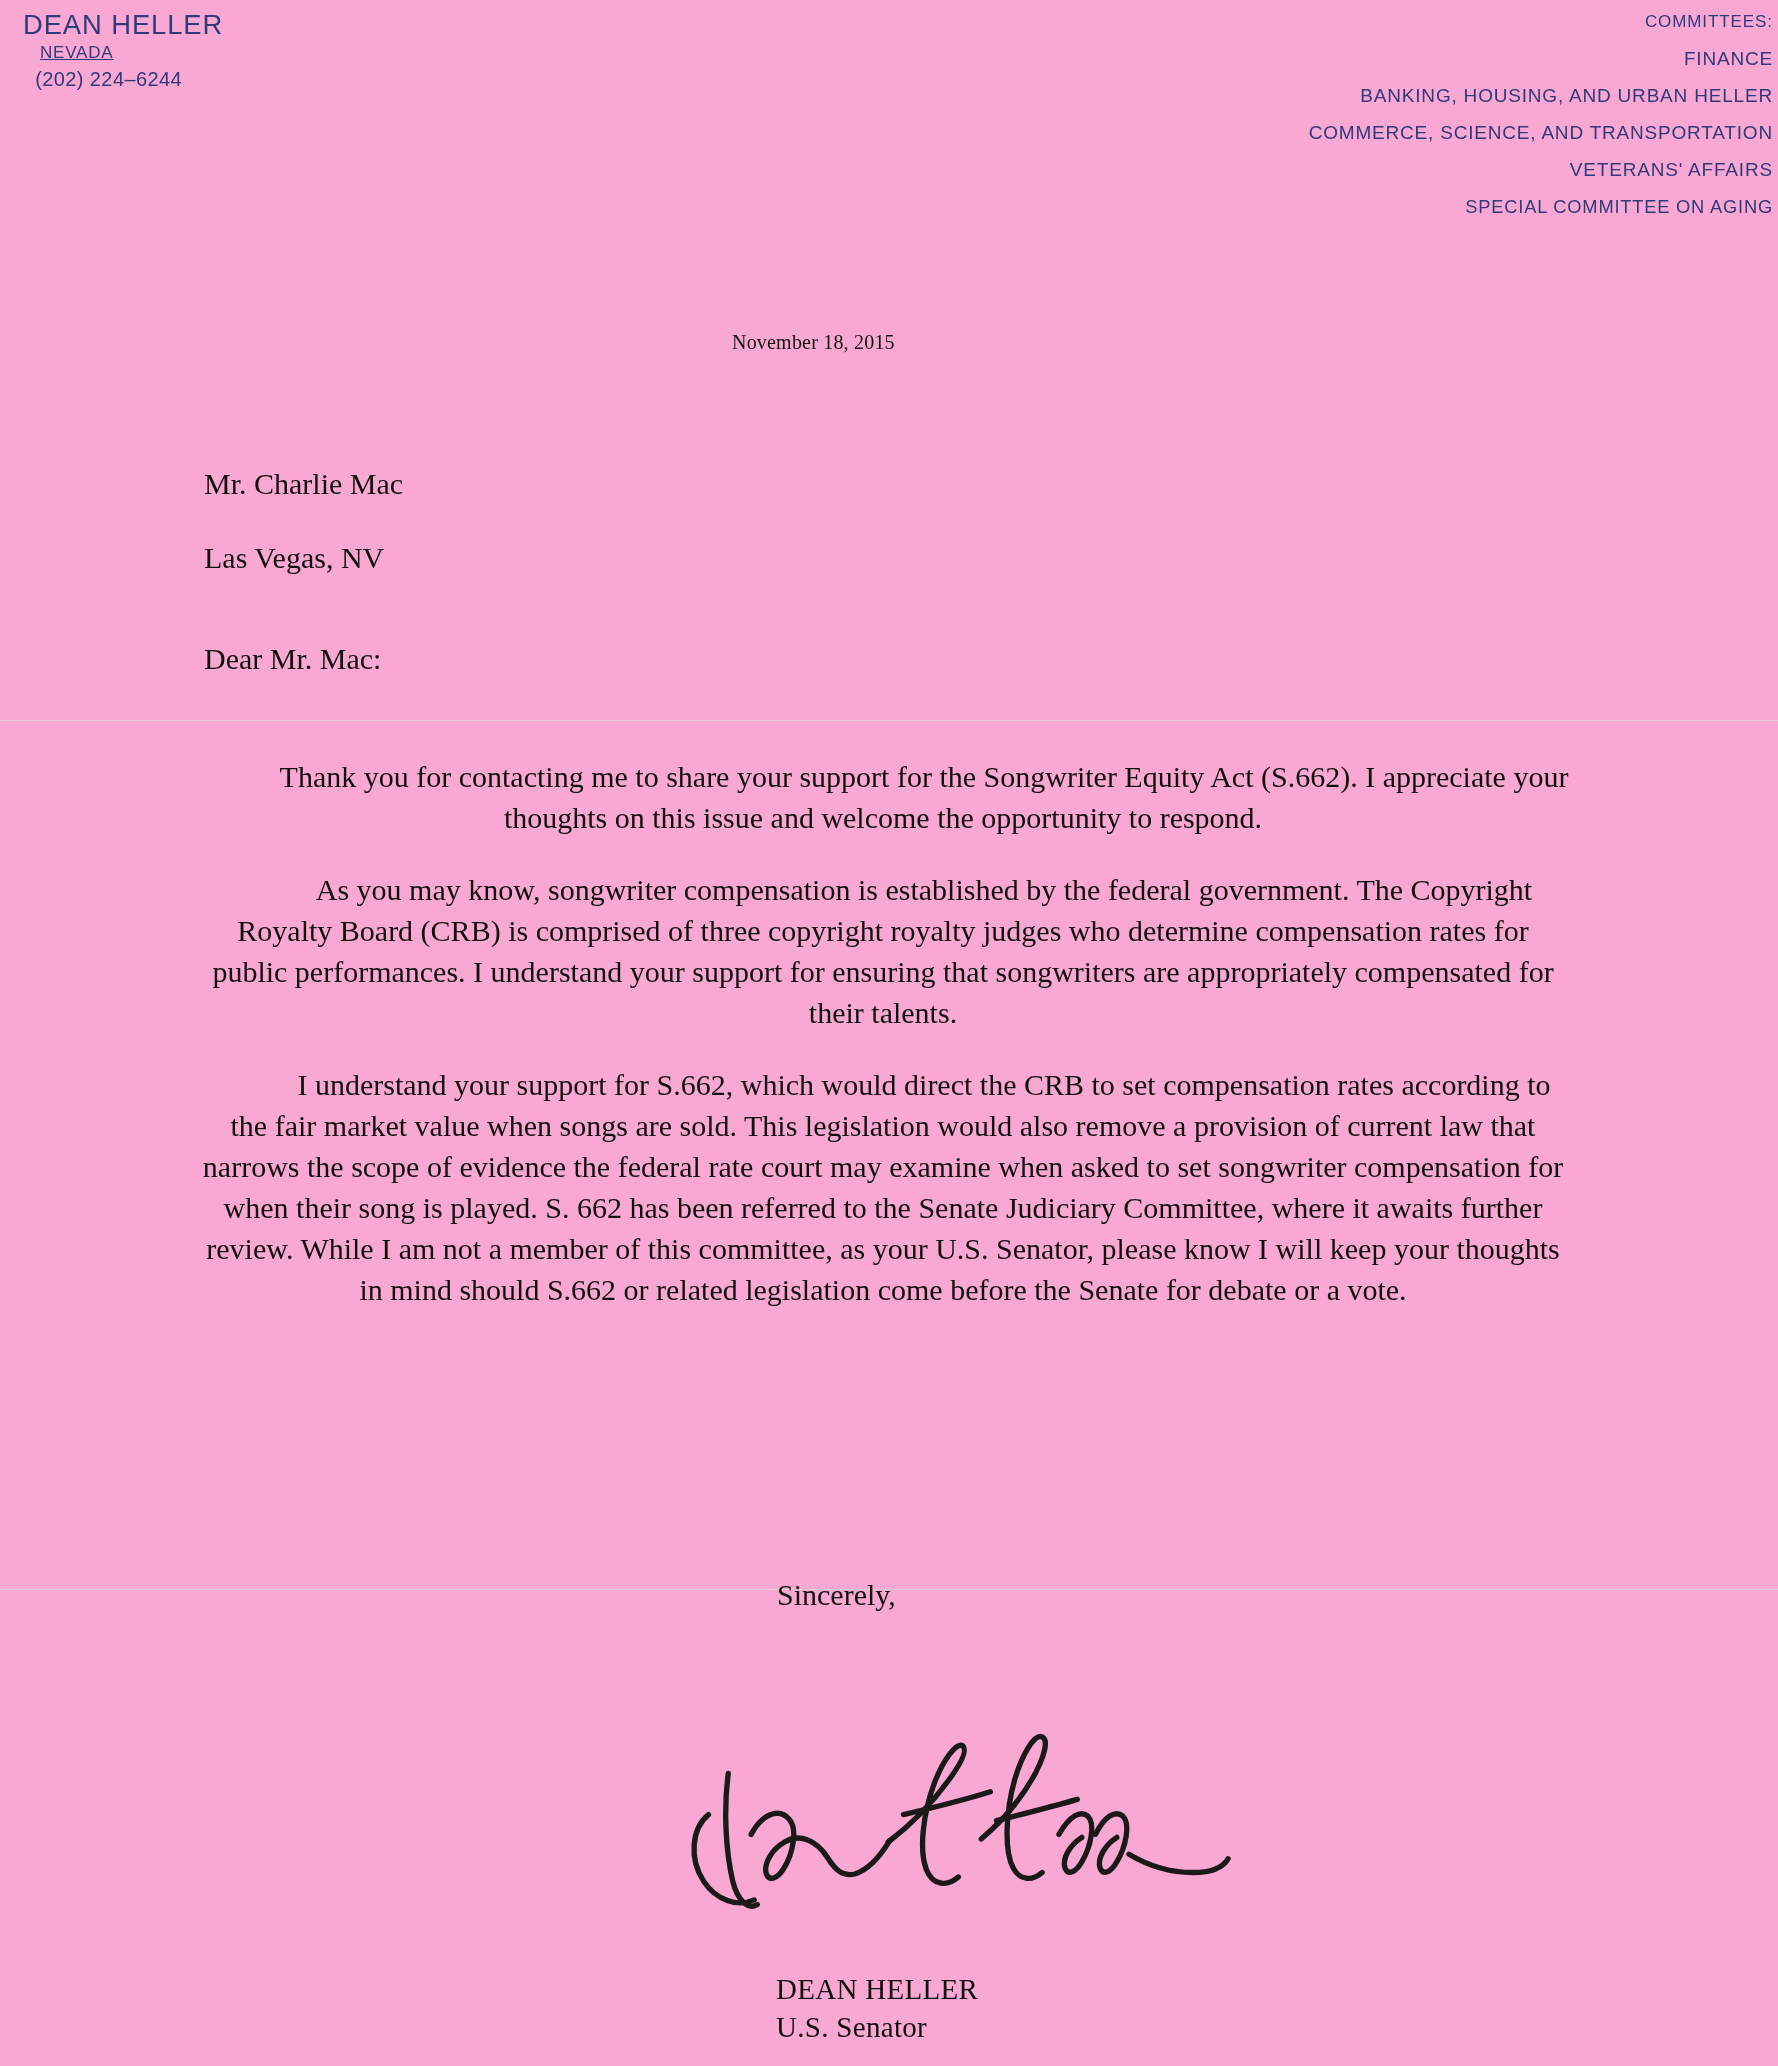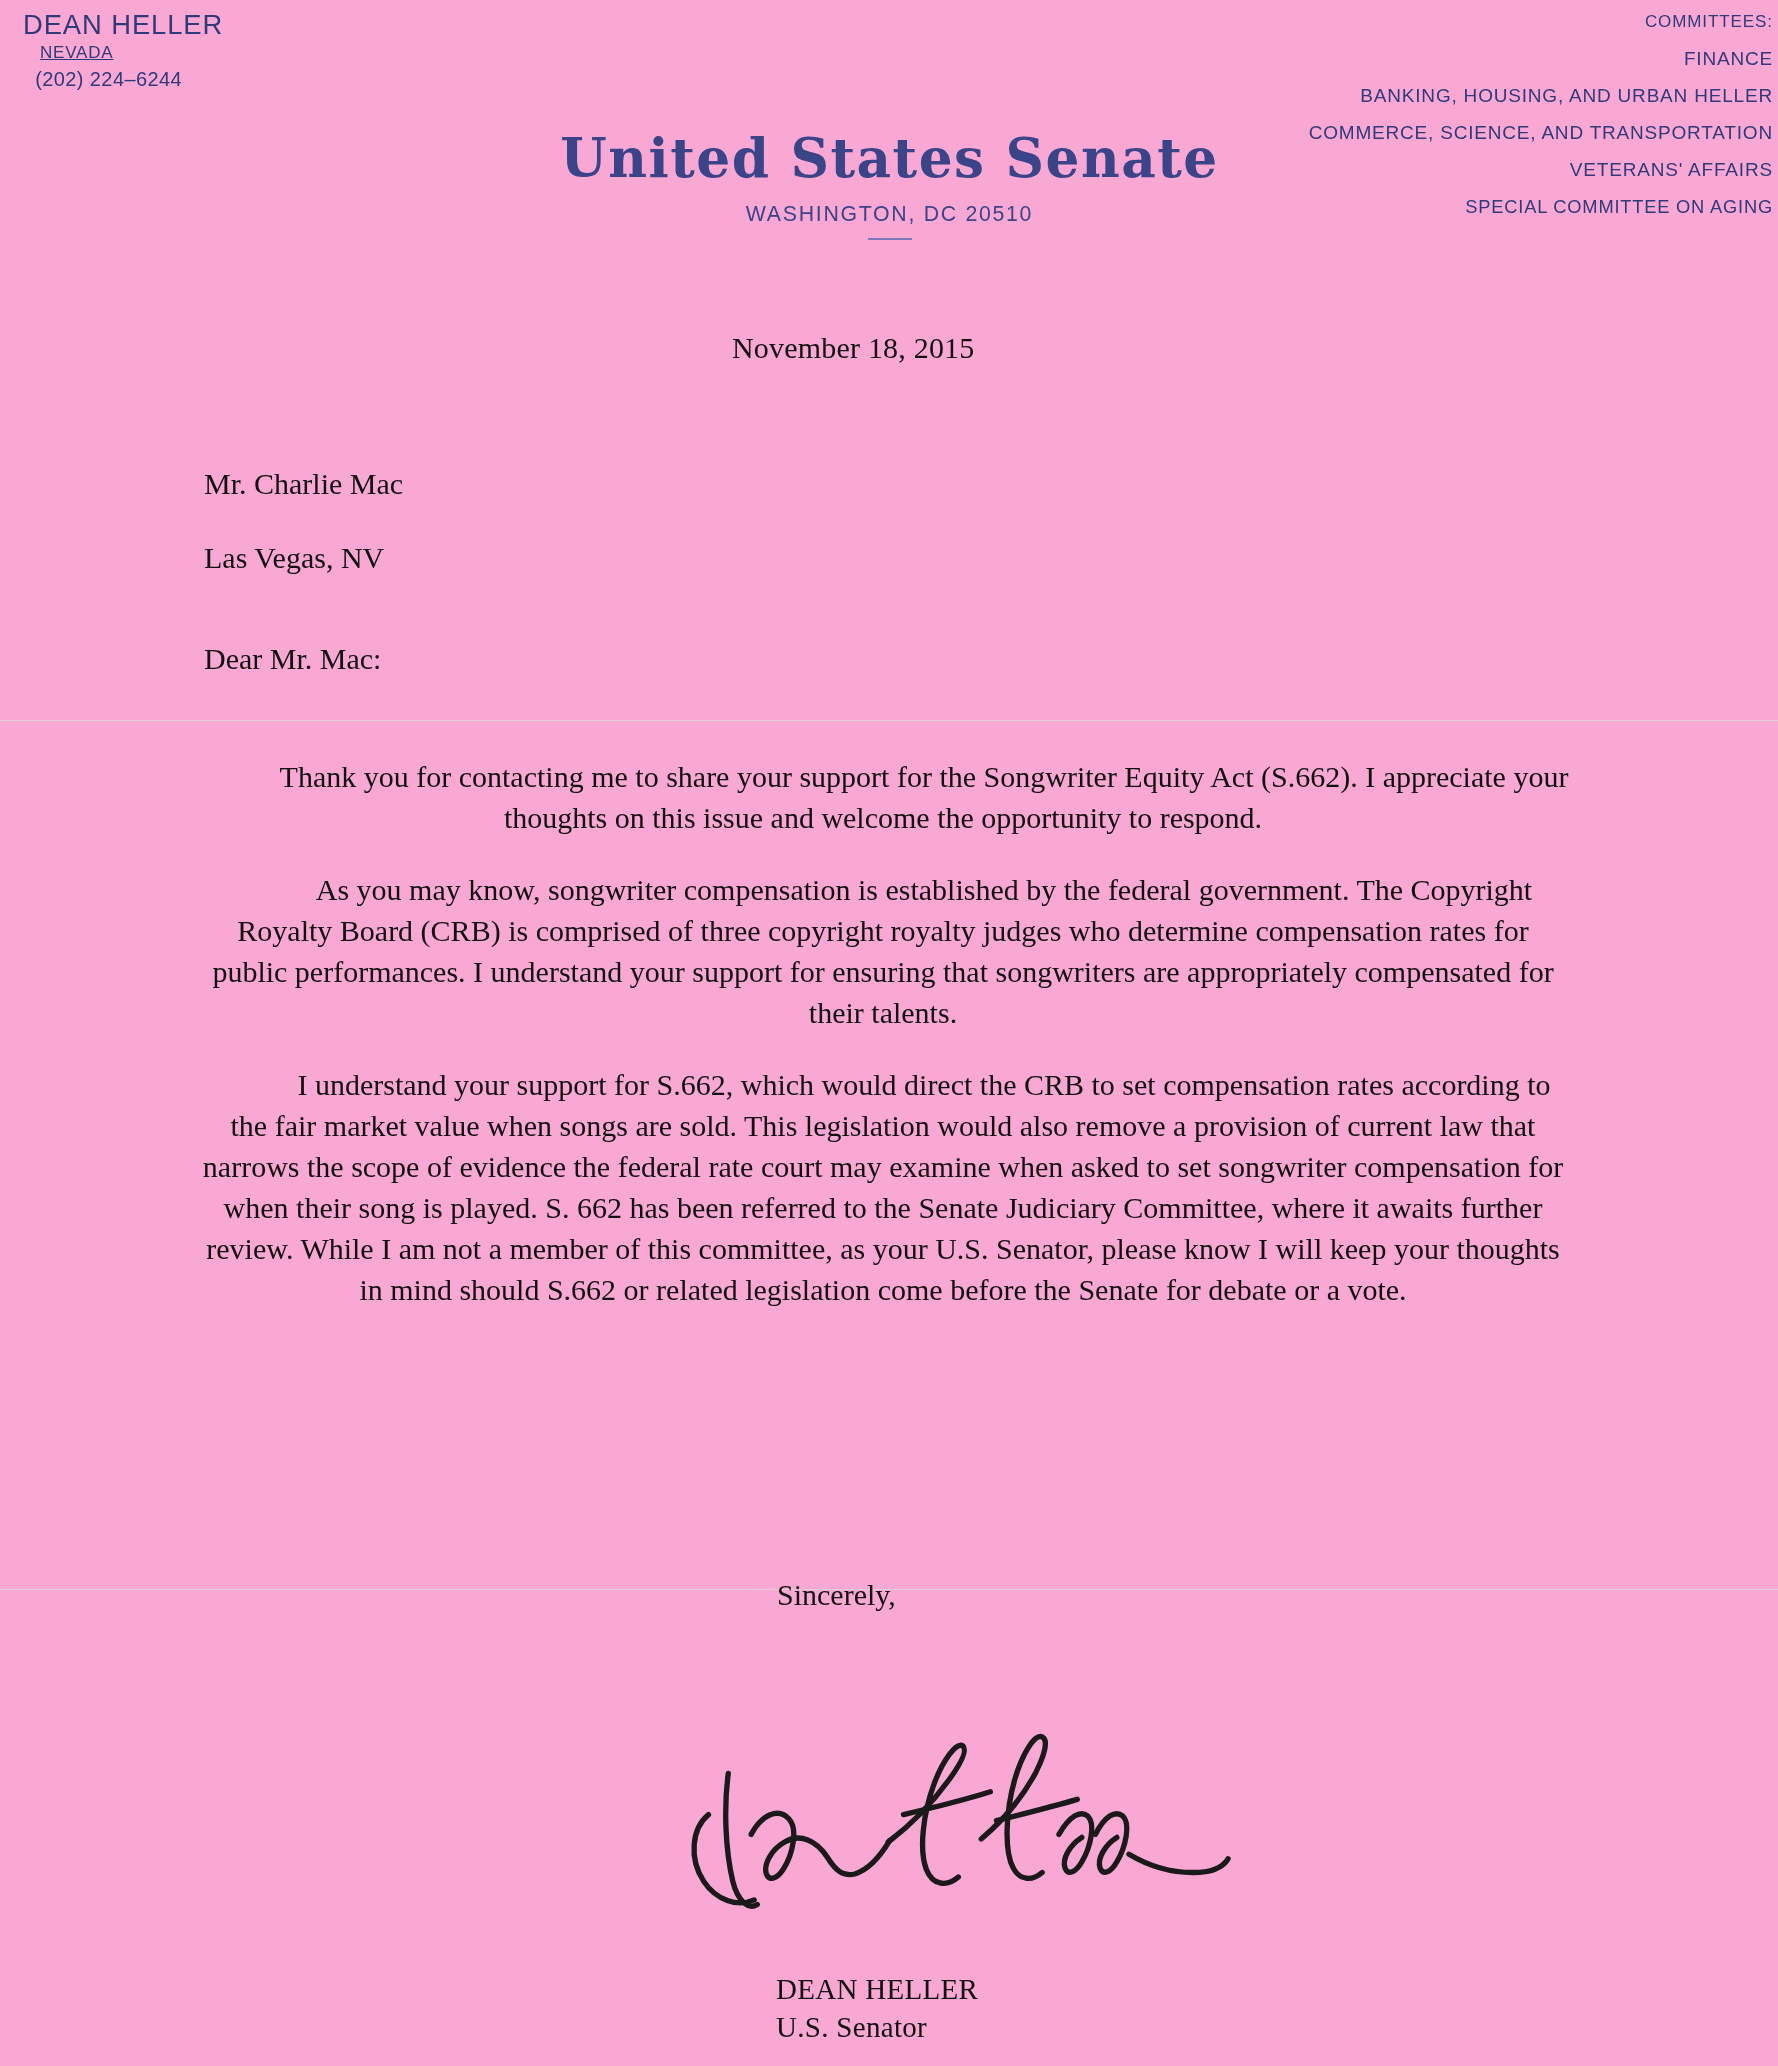--- a/index.html
+++ b/index.html
@@ -110,21 +110,21 @@
   }
   .committee-item.small {
     font-size: 18.3px;
   }
 
   
   .date-line {
     position: absolute;
     left: 732px;
     top: 331px;
-    font-size: 30px;
+    font-size: 20px;
     letter-spacing: 0.2px;
   }
 
   .addressee {
     position: absolute;
     left: 204px;
     top: 467px;
     font-size: 30px;
   }
   .addressee .line {
@@ -193,25 +193,20 @@
 
   <div class="scan-line" style="top:720px;"></div>
   <div class="scan-line" style="top:1589px;"></div>
 
   <div class="senator-block">
     <div class="senator-name">DEAN HELLER</div>
     <div class="senator-state">NEVADA</div>
     <div class="senator-phone">(202) 224–6244</div>
   </div>
 
-  <div class="masthead">
-    <div class="masthead-title">United States Senate</div>
-    <div class="masthead-sub">WASHINGTON, DC 20510</div>
-    <div class="masthead-rule"></div>
-  </div>
 
   <div class="committees">
     <div class="committees-head">COMMITTEES:</div>
     <div class="committee-item">FINANCE</div>
     <div class="committee-item">BANKING, HOUSING, AND URBAN HELLER</div>
     <div class="committee-item">COMMERCE, SCIENCE, AND TRANSPORTATION</div>
     <div class="committee-item">VETERANS' AFFAIRS</div>
     <div class="committee-item small">SPECIAL COMMITTEE ON AGING</div>
   </div>
 

